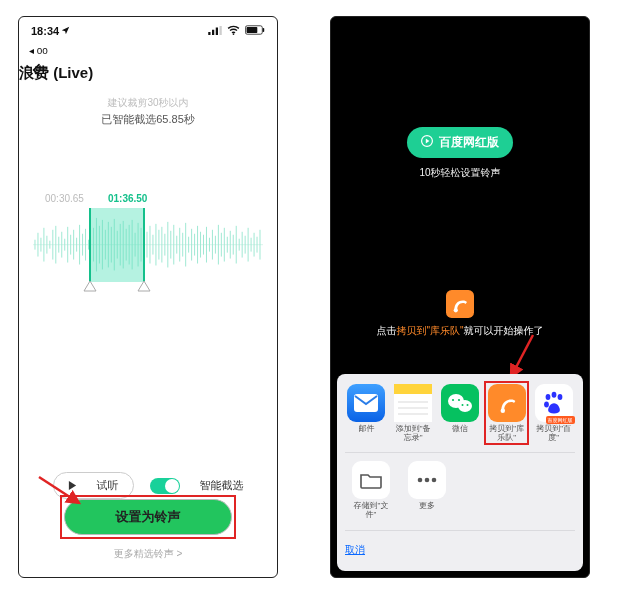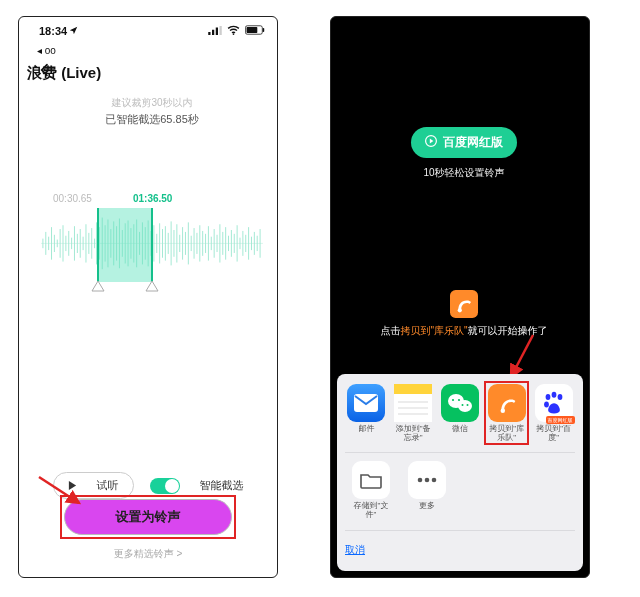--- a/index.html
+++ b/index.html
@@ -1,44 +1,44 @@
 <!DOCTYPE html>
 <html><head>
 <meta charset="utf-8">
 <style>
   * { box-sizing: border-box; margin: 0; padding: 0; font-family: -apple-system, "Helvetica Neue", Arial, sans-serif; }
   body { background: #fff; width: 640px; height: 597px; position: relative; overflow: hidden; }
   .stage { display: flex; gap: 52px; padding: 16px 18px; }
-  .phone { position: relative; width: 260px; height: 562px; border: 1px solid #222; border-radius: 6px; background: #fff; overflow: hidden; padding-left: 8px; }
+  .phone { position: relative; width: 260px; height: 562px; border: 1px solid #222; border-radius: 6px; background: #fff; overflow: hidden; }
   .status-bar { display: flex; align-items: center; justify-content: space-between; height: 28px; padding: 0 12px; font-size: 11px; font-weight: 600; color: #111; }
   .status-left { display: flex; align-items: center; gap: 2px; }
   .status-right { display: flex; align-items: center; gap: 5px; }
   .ic { display: inline-block; }
   .back-row { display: flex; align-items: center; padding: 0 10px; font-size: 10px; color: #111; }
   .nav { display: flex; align-items: center; justify-content: flex-start; position: relative; height: 34px; }
   .nav .back { position: absolute; left: 10px; top: 6px; }
   .nav .title { font-size: 15px; font-weight: 700; color: #111; }
   .hint1 { text-align: center; font-size: 10px; color: #bdbdbd; margin-top: 6px; }
   .hint2 { text-align: center; font-size: 11px; color: #555; font-weight: 500; margin-top: 2px; }
-  .times { margin-top: 66px; padding: 0 14px; display: flex; gap: 41px; font-size: 10px; }
+  .times { margin-top: 66px; padding: 0 14px; display: flex; gap: 24px; font-size: 10px; }
   .t-gray { color: #bbb; margin-left: 12px; }
   .t-green { color: #14c08b; font-weight: 600; }
   .wave-wrap { position: relative; margin: 4px 14px 0 14px; height: 74px; }
   .wave-bg { position: absolute; inset: 0; }
   .wave-sel { position: absolute; left: 56px; top: 0; width: 56px; height: 100%; background: rgba(90,226,188,0.45); border-left: 2px solid #14c08b; border-right: 2px solid #14c08b; }
   .handles { position: absolute; left: 50px; top: 72px; width: 68px; display: flex; justify-content: space-between; }
   .handle svg { display: block; }
   .controls { position: absolute; left: 0; right: 0; bottom: 78px; display: flex; align-items: center; justify-content: center; gap: 16px; }
   .pill-btn { display: inline-flex; align-items: center; gap: 20px; border: 1px solid #ccc; border-radius: 18px; padding: 5px 14px; font-size: 11px; color: #333; background: #fff; }
   .toggle { display: inline-flex; align-items: center; gap: 16px; }
   .switch { position: relative; width: 30px; height: 16px; background: #19d19a; border-radius: 10px; }
   .switch::after { content: ""; position: absolute; right: 1px; top: 1px; width: 14px; height: 14px; border-radius: 50%; background: #fff; }
   .toggle-label { font-size: 11px; color: #333; margin-left: 4px; }
   .set-btn-wrap { position: absolute; left: 50%; bottom: 42px; transform: translateX(-50%); width: 168px; }
-  .set-btn { width: 100%; border: 1px solid #bbb; border-radius: 20px; padding: 8px 0; text-align: center; font-size: 13px; color: #222; font-weight: 600; background: #d946ef; }
+  .set-btn { width: 100%; border: 1px solid #bbb; border-radius: 20px; padding: 8px 0; text-align: center; font-size: 13px; color: #222; font-weight: 600; background: #22c55e; }
   .red-box { outline: 2px solid #e02424; outline-offset: 2px; }
   .more-link { position: absolute; left: 0; right: 0; bottom: 16px; text-align: center; font-size: 10px; color: #a9a9a9; }
   .arrow-red { position: absolute; }
   
   .phoneB { background: #000; }
   .topB { padding-top: 110px; display: flex; flex-direction: column; align-items: center; }
   .tutorial-btn { display: inline-flex; align-items: center; gap: 6px; background: #1ecf94; color: #fff; font-size: 12px; font-weight: 600; padding: 7px 14px; border-radius: 18px; }
   .sub-white { color: #f1f1f1; font-size: 10px; margin-top: 8px; }
   .gb-mini { margin-top: 110px; width: 28px; height: 28px; display: flex; align-items: center; justify-content: center; }
   .instruct { color: #fff; font-size: 10px; margin-top: 6px; }

